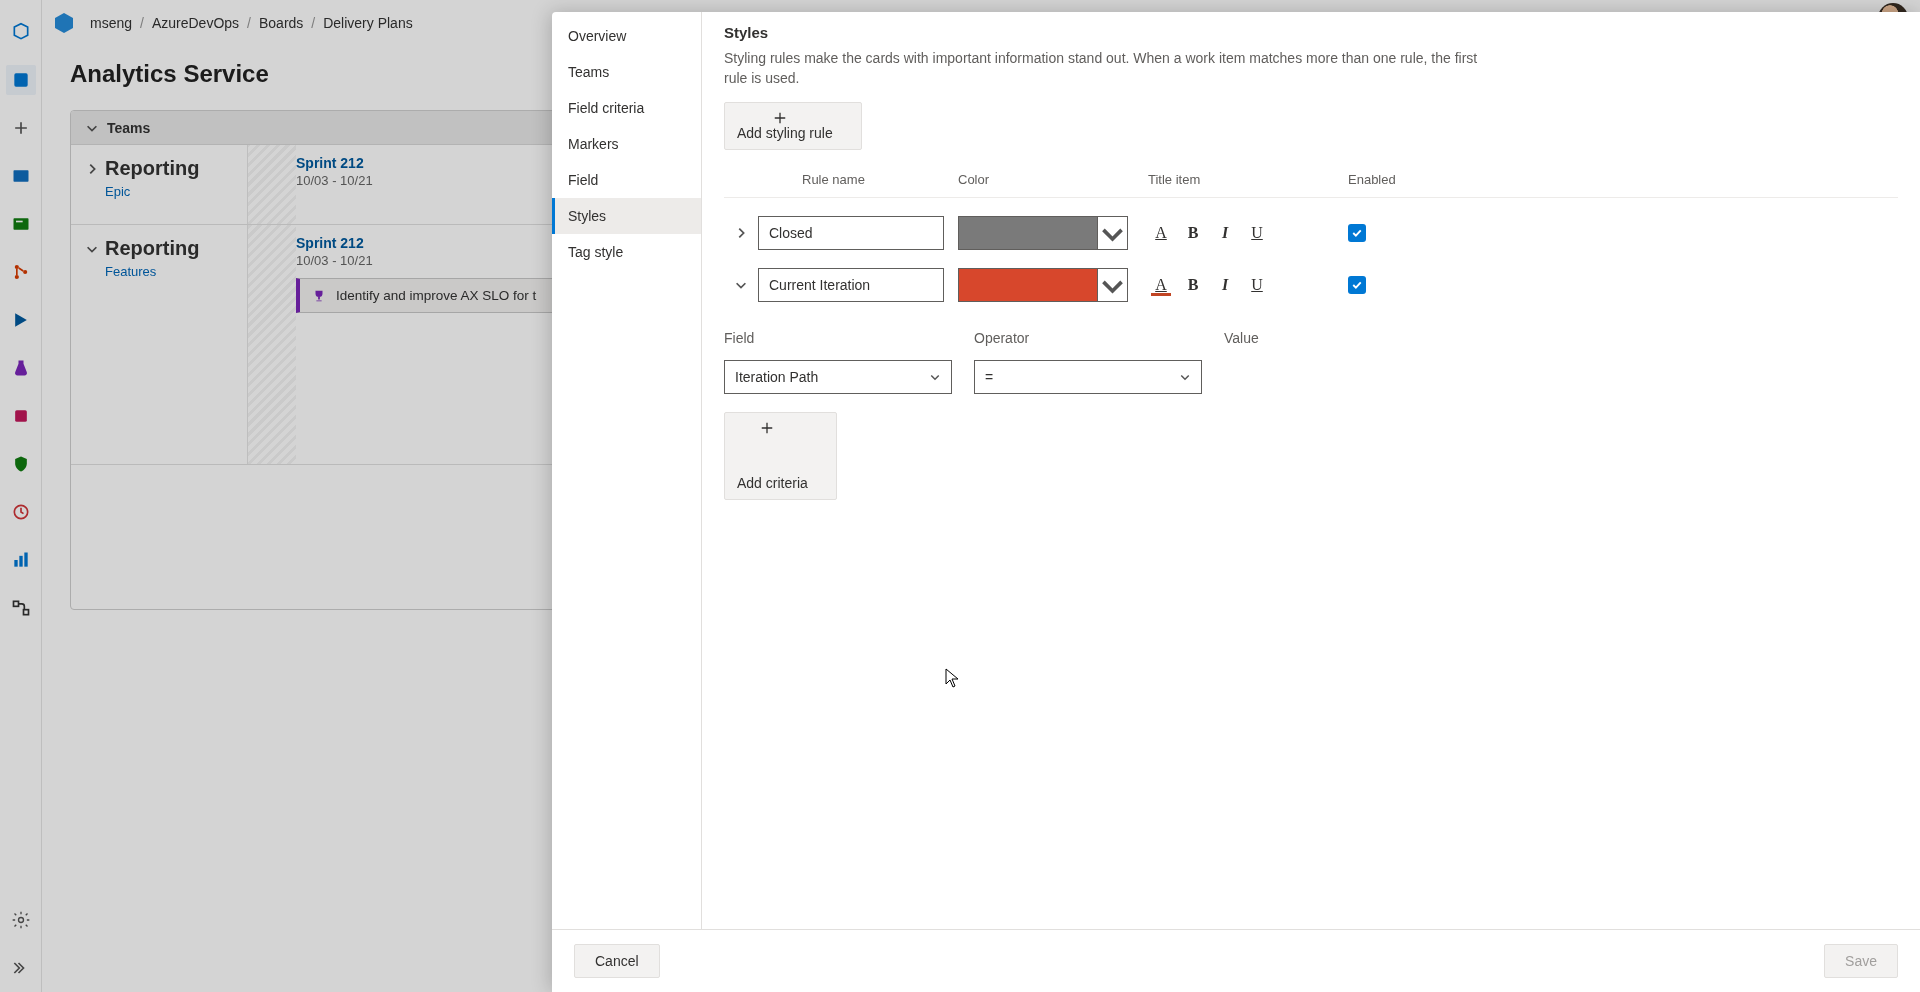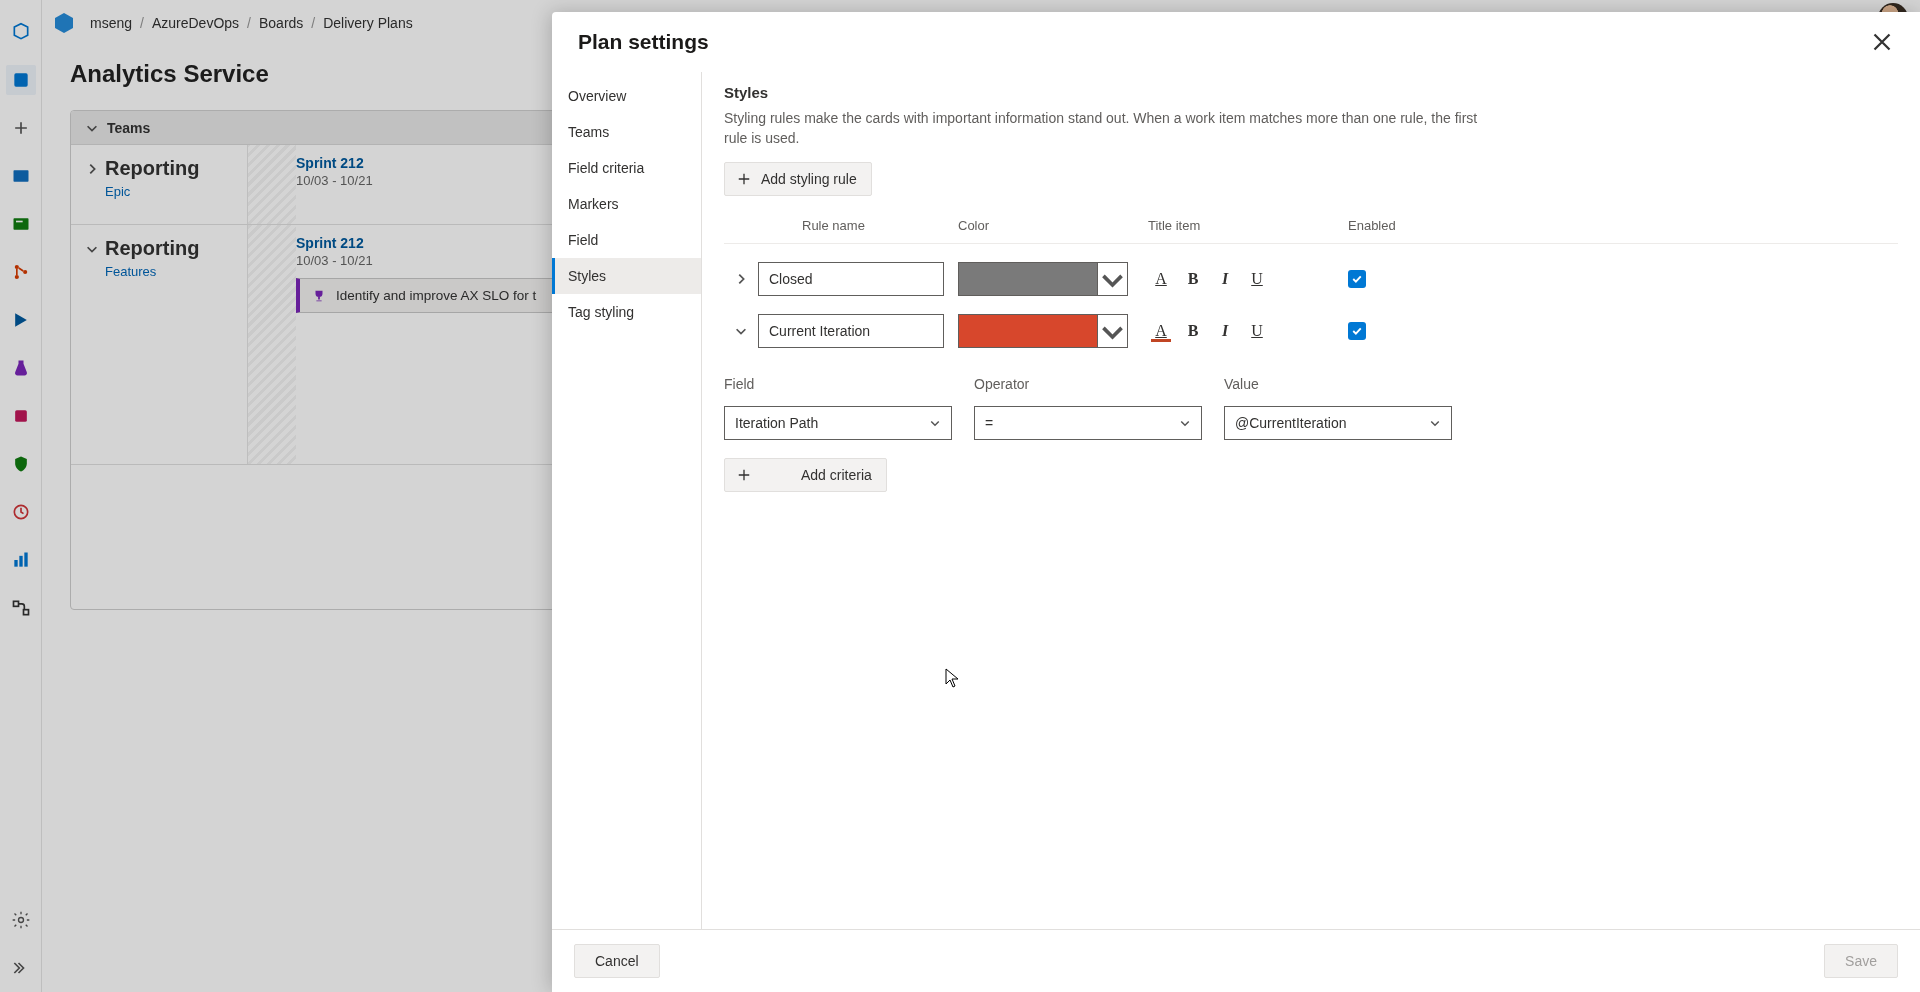--- a/index.html
+++ b/index.html
@@ -48,21 +48,21 @@
     .dialog-header .close-btn { width: 24px; height: 24px; display: flex; align-items: center; justify-content: center; color: #333; cursor: pointer; }
     
     .dialog-body { flex: 1; display: flex; overflow: hidden; }
     .settings-nav { width: 150px; border-right: 1px solid #e1dfdd; padding-top: 6px; }
     .settings-nav .nav-item { padding: 10px 16px; font-size: 14px; color: #323130; cursor: pointer; }
     .settings-nav .nav-item.selected { background: #edebe9; border-left: 3px solid #0078d4; padding-left: 13px; }
     
     .settings-content { flex: 1; padding: 12px 22px 20px 22px; overflow-y: auto; }
     .section-title { font-weight: 600; font-size: 15px; color: #323130; }
     .section-desc { font-size: 14px; color: #605e5c; margin-top: 8px; line-height: 1.4; max-width: 780px; }
-    .pill-btn { margin-top: 14px; display: inline-flex; align-items: center; background: #f3f2f1; border: 1px solid #e1dfdd; border-radius: 2px; padding: 8px 14px 8px 12px; font-size: 14px; color: #323130; cursor: pointer; }
+    .pill-btn { margin-top: 14px; display: inline-flex; align-items: center; background: #f3f2f1; border: 1px solid #e1dfdd; border-radius: 2px; padding: 8px 28px 8px 12px; font-size: 14px; color: #323130; cursor: pointer; flex-direction: column; }
     .pill-btn svg { width: 14px; height: 14px; margin-right: 10px; }
     
     .rule-header-row, .rule-row, .criteria-header-row, .criteria-row { display: grid; align-items: center; }
     .rule-header-row { grid-template-columns: 34px 200px 190px 200px 90px; gap: 0; margin-top: 22px; padding-bottom: 10px; border-bottom: 1px solid #edebe9; }
     .rule-header-row .col-label { font-size: 13px; color: #605e5c; }
     .rule-header-row .col-label.name   { grid-column: 2; margin-left: 44px; }
     .rule-header-row .col-label.color  { grid-column: 3; }
     .rule-header-row .col-label.title  { grid-column: 4; }
     .rule-header-row .col-label.enabled{ grid-column: 5; }
     
@@ -259,38 +259,30 @@
             </svg>
           <span>Identify and improve AX SLO for t</span>
         </div>
       </div>
     </div>
   </div>
 </div>
 
 <div class="modal-backdrop"></div>
 <div class="dialog">
-  <div class="dialog-header">
-    <h2>Plan settings</h2>
-    <div class="close-btn">
-      <svg viewBox="0 0 16 16" stroke="#333" stroke-width="1.5">
-          <path d="M3 3l10 10M13 3L3 13"></path>
-        </svg>
-    </div>
-  </div>
 
   <div class="dialog-body">
     <div class="settings-nav">
       <div class="nav-item">Overview</div>
       <div class="nav-item">Teams</div>
       <div class="nav-item">Field criteria</div>
       <div class="nav-item">Markers</div>
       <div class="nav-item">Field</div>
       <div class="nav-item selected">Styles</div>
-      <div class="nav-item">Tag styling</div>
+      <div class="nav-item">Tag style</div>
     </div>
 
     <div class="settings-content">
       <div class="section-title">Styles</div>
       <div class="section-desc">Styling rules make the cards with important information stand out. When a work item matches more than one rule, the first rule is used.</div>
 
       <div class="pill-btn">
         <svg viewBox="0 0 16 16" stroke="#323130" stroke-width="1.5">
             <path d="M8 2v12M2 8h12"></path>
           </svg>
@@ -380,26 +372,20 @@
           <svg viewBox="0 0 16 16" fill="none" stroke="#555" stroke-width="2">
               <path d="M3 6l5 5 5-5"></path>
             </svg>
         </div>
         <div class="dropdown">
           <span>=</span>
           <svg viewBox="0 0 16 16" fill="none" stroke="#555" stroke-width="2">
               <path d="M3 6l5 5 5-5"></path>
             </svg>
         </div>
-        <div class="dropdown">
-          <span>@CurrentIteration</span>
-          <svg viewBox="0 0 16 16" fill="none" stroke="#555" stroke-width="2">
-              <path d="M3 6l5 5 5-5"></path>
-            </svg>
-        </div>
       </div>
 
       <div class="pill-btn" style="margin-top:18px;gap:40px;">
         <svg viewBox="0 0 16 16" stroke="#323130" stroke-width="1.5">
             <path d="M8 2v12M2 8h12"></path>
           </svg>
         <span>Add criteria</span>
       </div>
     </div>
   </div>

